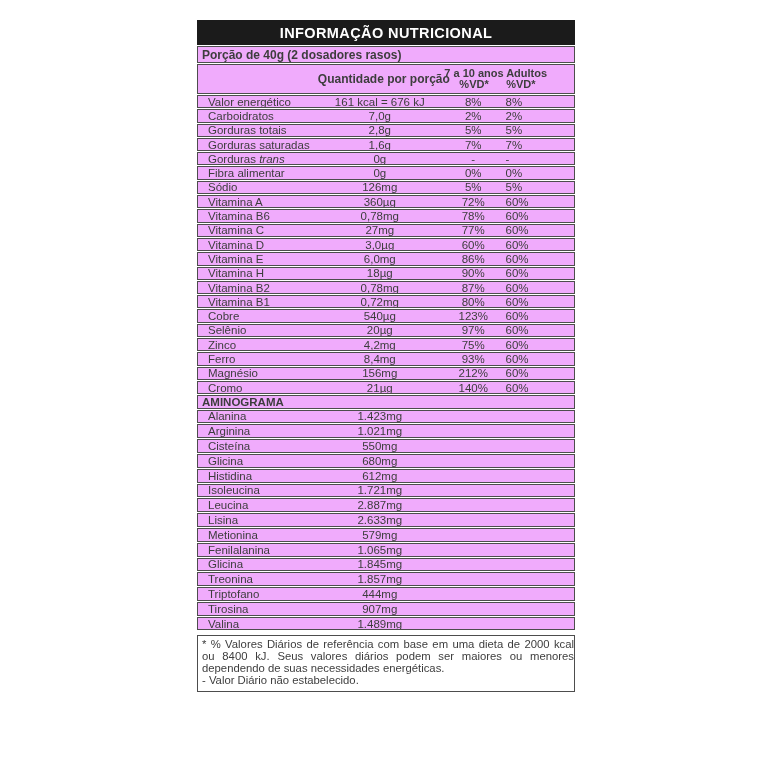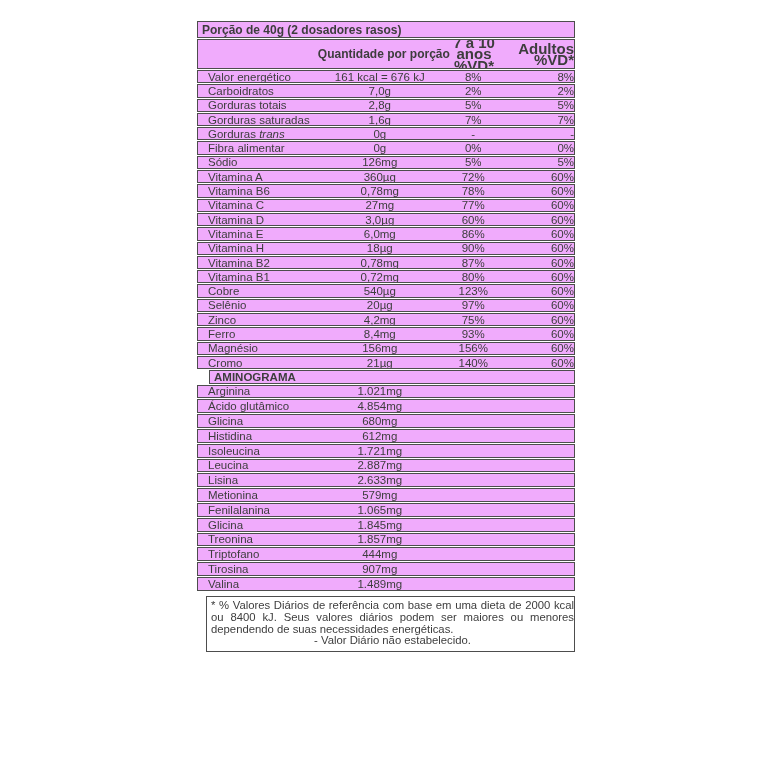--- a/index.html
+++ b/index.html
@@ -47,63 +47,64 @@
   .header-row {
     height: 30px;
     font-weight: bold;
     align-items: center;
   }
   .header-quantity {
     font-size: 12px;
     text-align: center;
   }
   .vd-head {
-    font-size: 15px;
+    font-size: 11px;
     line-height: 11.5px;
     text-align: center;
   }
   .data-row {
     height: 13.3px;
     font-size: 11.5px;
     line-height: 12px;
   }
   .amino-row {
     height: 13.8px;
     font-size: 11.5px;
     line-height: 12px;
   }
   .section-row {
     height: 13.3px;
     font-weight: bold;
     font-size: 11.5px;
     padding-left: 4px;
-    margin-left: 12px;
   }
   .c-label  { width: 31%;   padding-left: 4px; box-sizing: border-box; white-space: nowrap; margin-left: 6px; }
   .c-amount { width: 33%;   text-align: center; white-space: nowrap; }
   .c-vd     { width: 17.5%; text-align: center; }
-  .c-vd2    { width: 18.5%; text-align: right; }
+  .c-vd2    { width: 18.5%; text-align: left; }
   .c-label i { font-style: italic; text-decoration: underline; }
   .footnote {
     border: 1px solid #4d4d4d;
     margin-top: 5px;
     padding: 3px 0 4px 4px;
     font-size: 11.3px;
     line-height: 11.9px;
     box-sizing: border-box;
-    margin-left: 9px;
-  }
-  .footnote p { margin: 0; text-align: center; }
+  }
+  .footnote p { margin: 0; }
   .footnote .justified { text-align: justify; }
 </style>
 </head>
 <body>
 
 <div class="label-box">
 
+  <div class="title-bar">
+    <span>INFORMAÇÃO NUTRICIONAL</span>
+  </div>
 
   <div class="row serving-row">
     <span>Porção de 40g (2 dosadores rasos)</span>
   </div>
 
   <div class="row header-row">
     <div class="c-label"></div>
     <div class="c-amount header-quantity">Quantidade por porção</div>
     <div class="c-vd vd-head">
       <div>7 a 10 anos</div>
@@ -226,45 +227,51 @@
       </div>
       <div class="row data-row">
         <div class="c-label">Ferro</div>
         <div class="c-amount">8,4mg</div>
         <div class="c-vd">93%</div>
         <div class="c-vd2">60%</div>
       </div>
       <div class="row data-row">
         <div class="c-label">Magnésio</div>
         <div class="c-amount">156mg</div>
-        <div class="c-vd">156%</div>
+        <div class="c-vd">212%</div>
         <div class="c-vd2">60%</div>
       </div>
       <div class="row data-row">
         <div class="c-label">Cromo</div>
         <div class="c-amount">21µg</div>
         <div class="c-vd">140%</div>
         <div class="c-vd2">60%</div>
       </div>
     </div>
 
   <div class="row section-row">
     <span>AMINOGRAMA</span>
   </div>
 
   <div id="amino-rows">
       <div class="row amino-row">
+        <div class="c-label">Alanina</div>
+        <div class="c-amount">1.423mg</div>
+        <div class="c-vd"></div>
+        <div class="c-vd2"></div>
+      </div>
+      <div class="row amino-row">
         <div class="c-label">Arginina</div>
         <div class="c-amount">1.021mg</div>
         <div class="c-vd"></div>
         <div class="c-vd2"></div>
       </div>
       <div class="row amino-row">
-        <div class="c-label">Ácido glutâmico</div>
-        <div class="c-amount">4.854mg</div>
+        <div class="c-label">Cisteína</div>
+        <div class="c-amount">550mg</div>
         <div class="c-vd"></div>
         <div class="c-vd2"></div>
       </div>
       <div class="row amino-row">
         <div class="c-label">Glicina</div>
         <div class="c-amount">680mg</div>
         <div class="c-vd"></div>
         <div class="c-vd2"></div>
       </div>
       <div class="row amino-row">

